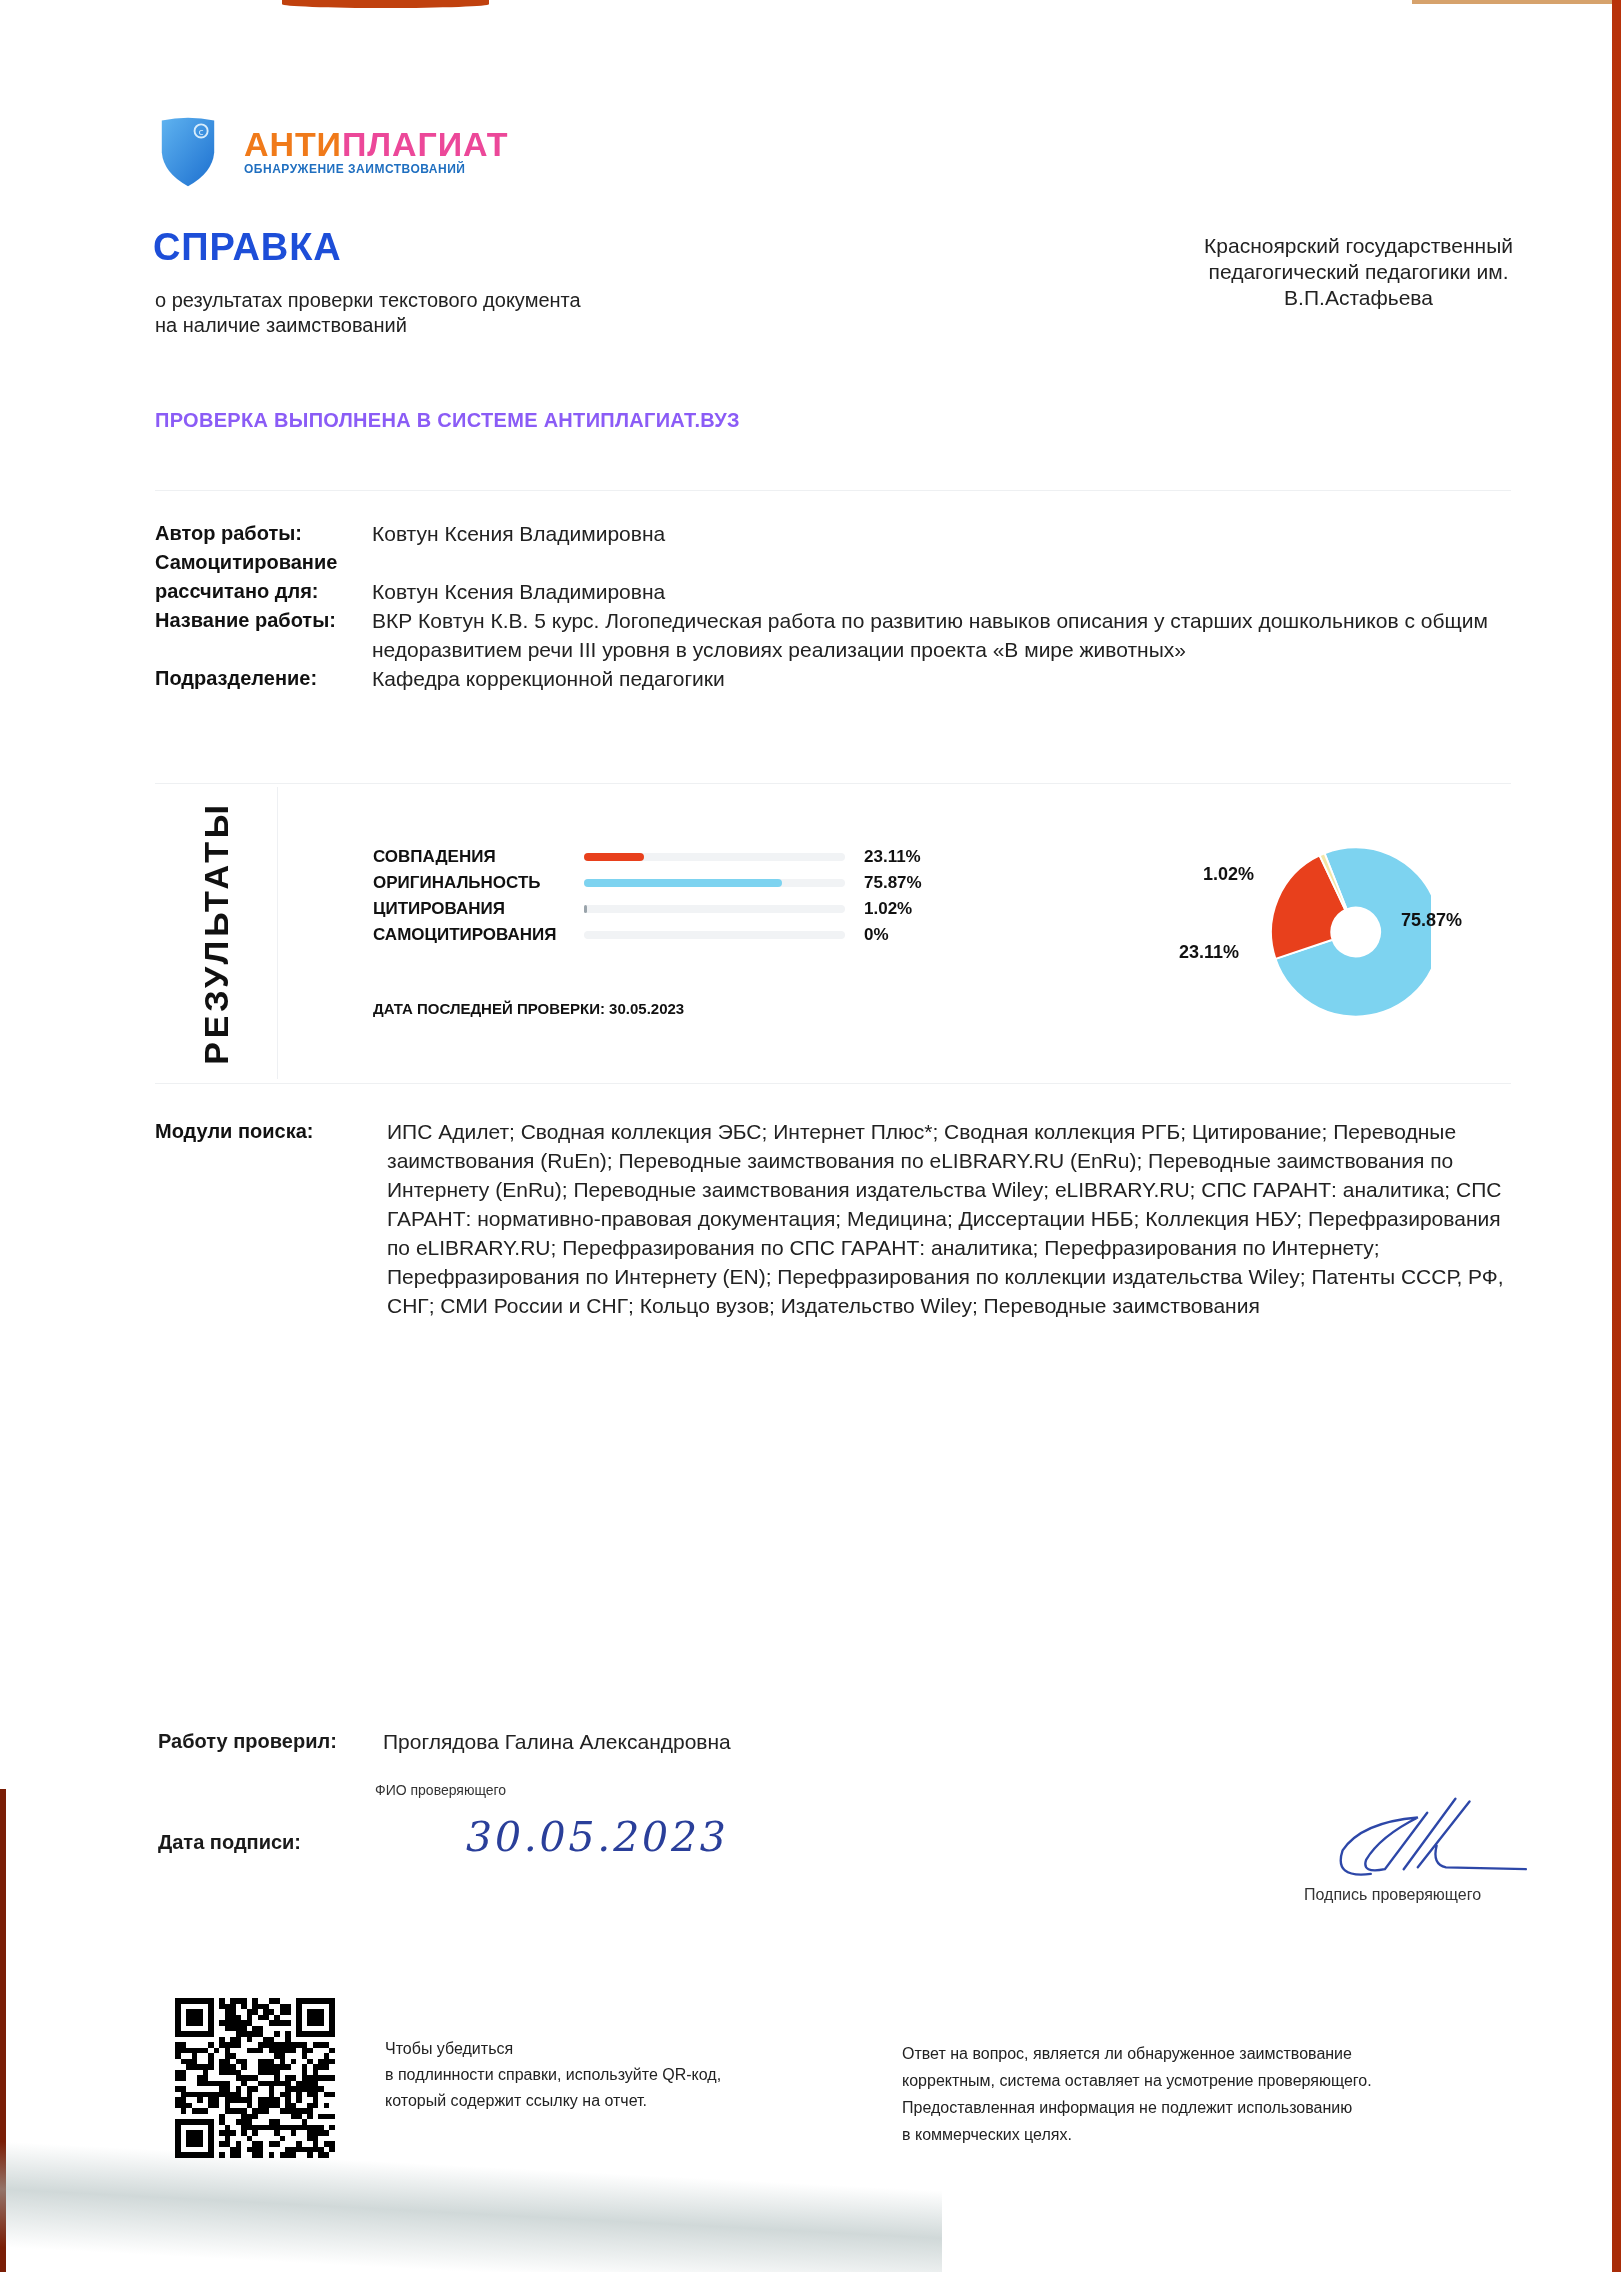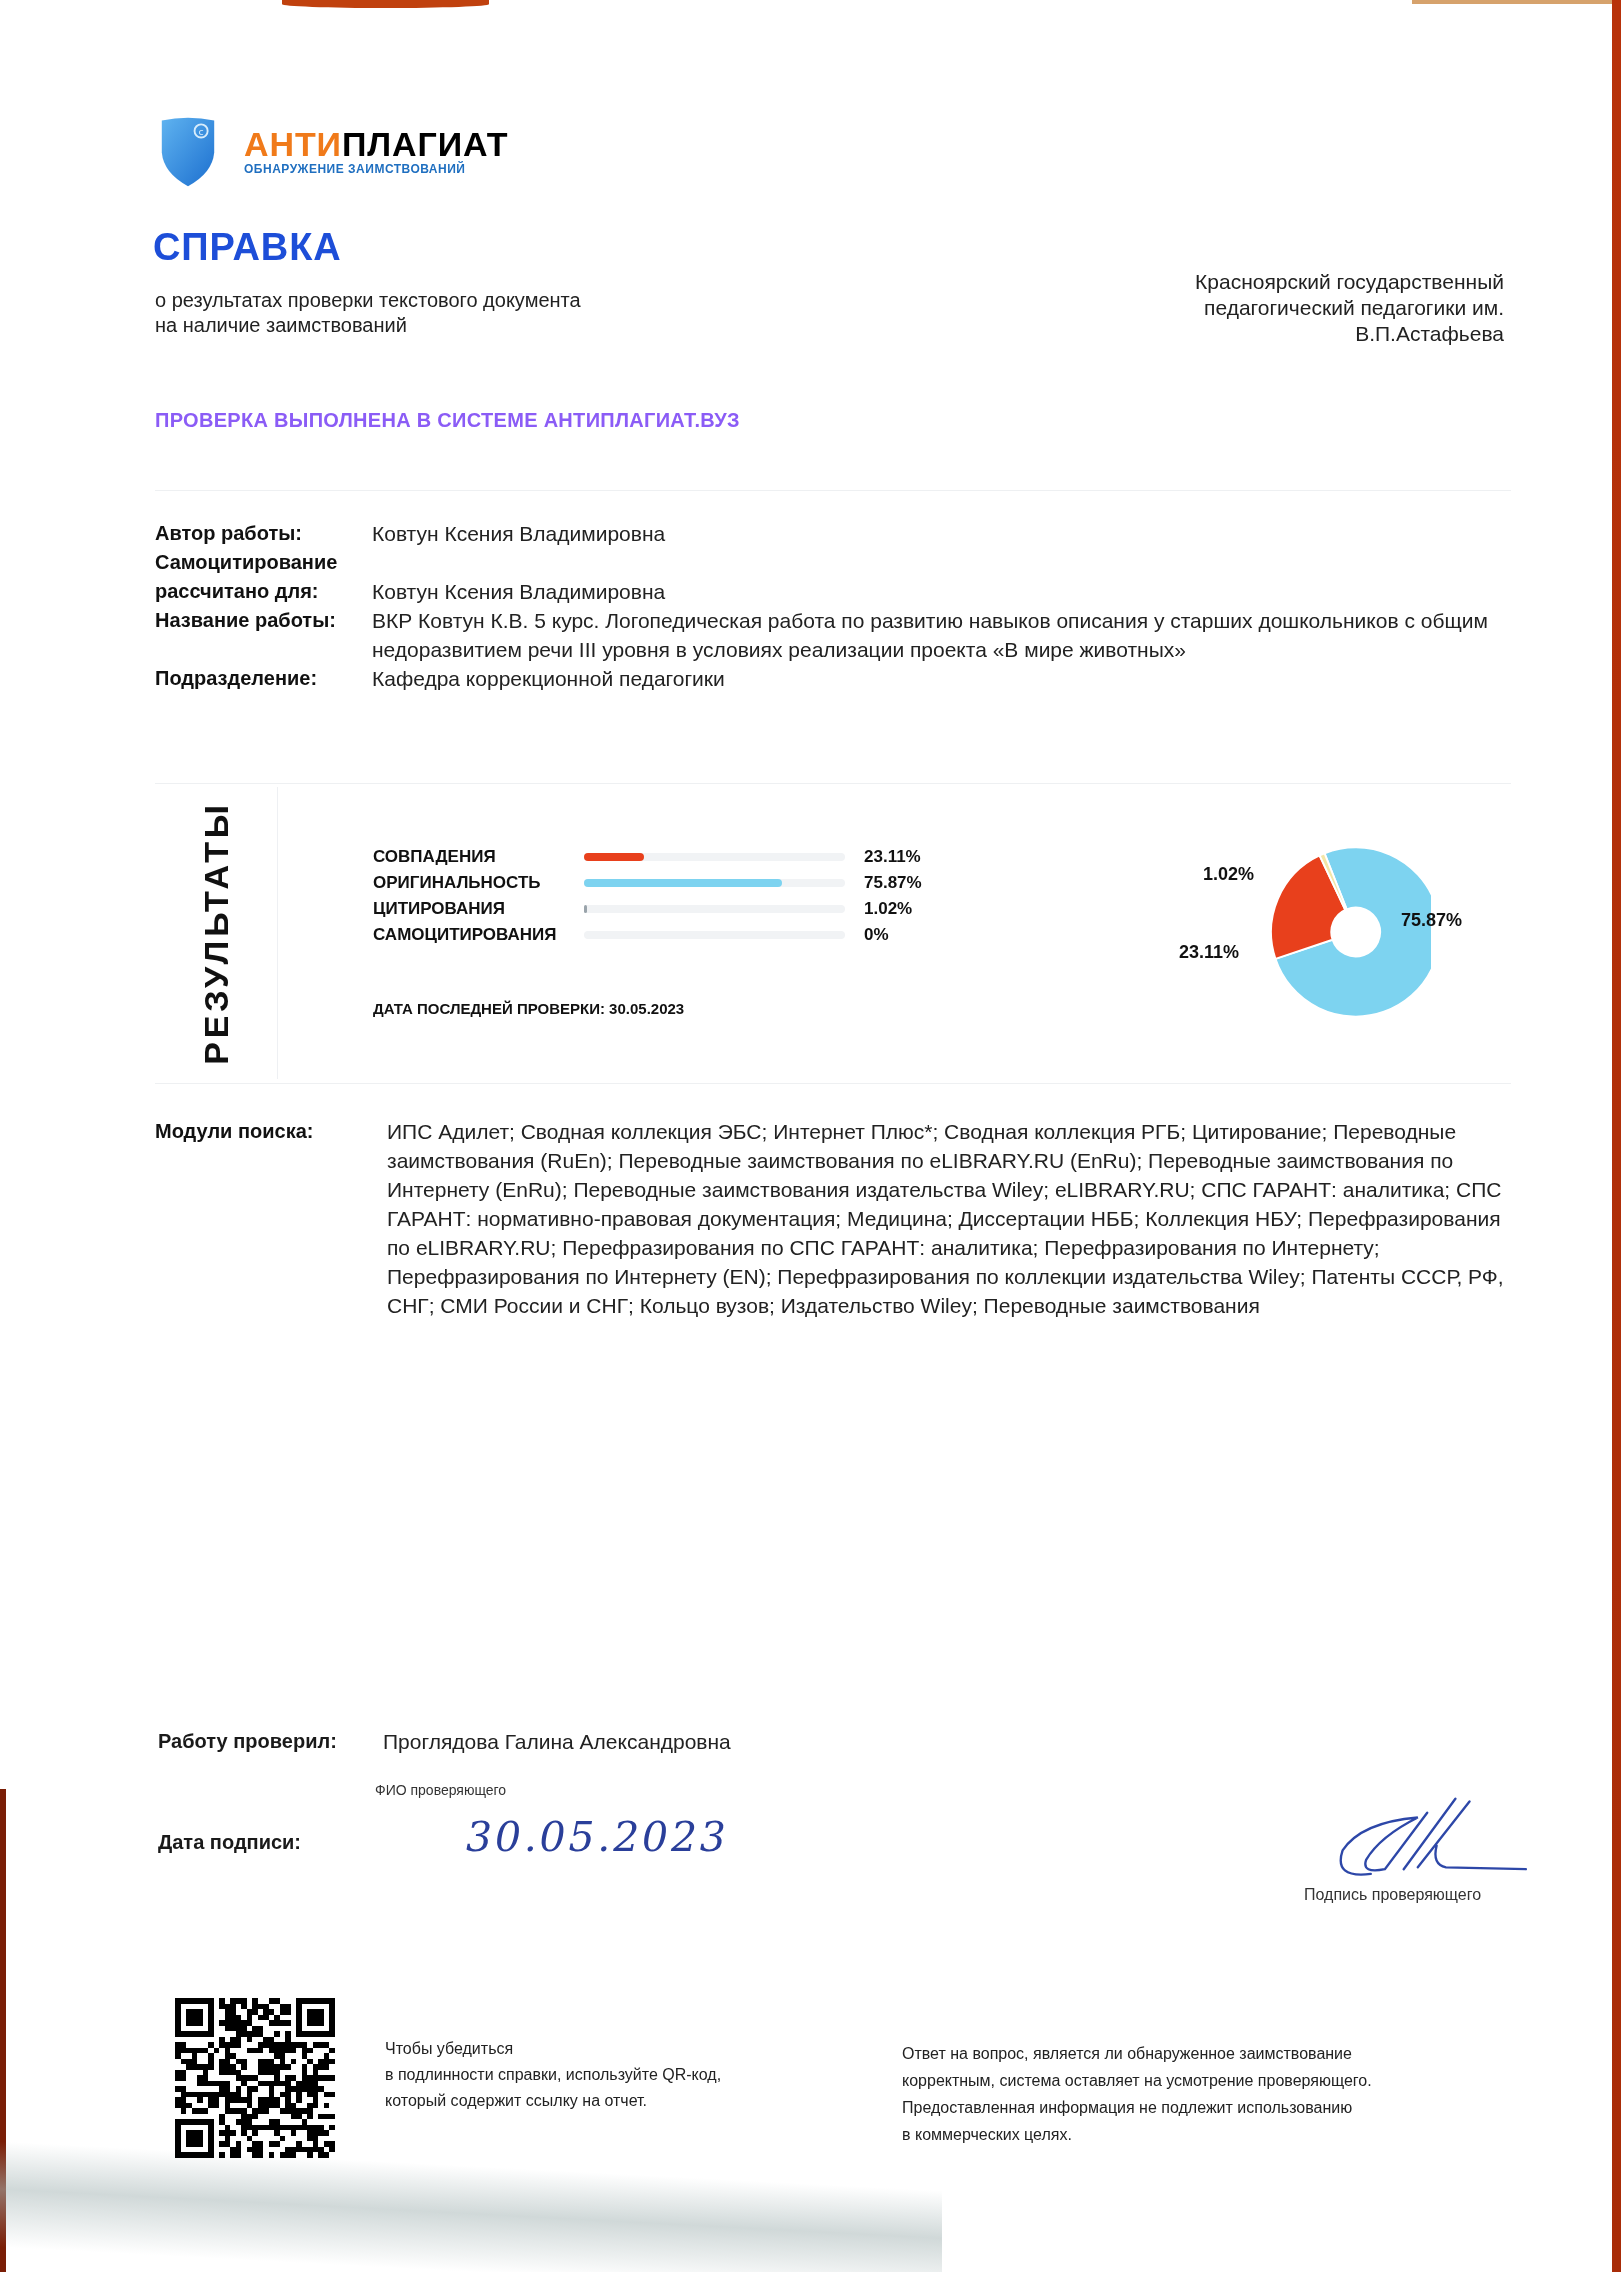--- a/index.html
+++ b/index.html
@@ -18,26 +18,26 @@
   .shadow-bottom { left: 0; top: 2166px; width: 942px; height: 106px;
     background: linear-gradient(180deg, rgba(255,255,255,0) 0%, rgba(170,185,185,0.55) 45%, rgba(255,255,255,0) 100%);
     transform: skewY(3deg); }
 
   
   .logo { left: 158px; top: 115px; display: flex; align-items: center; }
   .shield { width: 60px; height: 73px; }
   .logo-text { margin-left: 26px; }
   .logo-main { font-weight: bold; font-size: 34px; letter-spacing: 0.9px; line-height: 34px; }
   .logo-main .a { color: #f07a1a; }
-  .logo-main .b { color: #000000; }
+  .logo-main .b { color: #ec4899; }
   .logo-sub { font-weight: bold; font-size: 12px; color: #1f6fc0; letter-spacing: 0.5px; margin-top: 1.9px; }
 
   .title { left: 153px; top: 226px; font-size: 38px; font-weight: bold; letter-spacing: 0.9px; color: #1d4ed8; }
   .subtitle { left: 155px; top: 288px; font-size: 20px; line-height: 25.4px; color: #222; }
-  .org { right: 117px; top: 233px; text-align: right; font-size: 21px; line-height: 26px; color: #222; margin-top: 36px; }
+  .org { right: 108px; top: 233px; text-align: center; font-size: 21px; line-height: 26px; color: #222; }
 
   .system { left: 155px; top: 409px; font-size: 20px; font-weight: bold; color: #8b5cf6; letter-spacing: 0.3px; }
   .hr { height: 0.9px; background: #eef0f2; }
 
   .meta { left: 155px; top: 519px; width: 1356px; font-size: 21px; line-height: 29px; }
   .meta-row { display: flex; }
   .meta-label { width: 217px; flex: none; font-weight: bold; color: #111; font-size: 20px; }
   .meta-value { color: #222; }
   .res-vert { left: 155px; top: 787px; width: 122px; height: 292px; border-right: 0.9px solid #eef0f3; }
   .res-vert span { position: absolute; left: 61px; top: 146px; transform: translate(-50%, -50%) rotate(-90deg);

